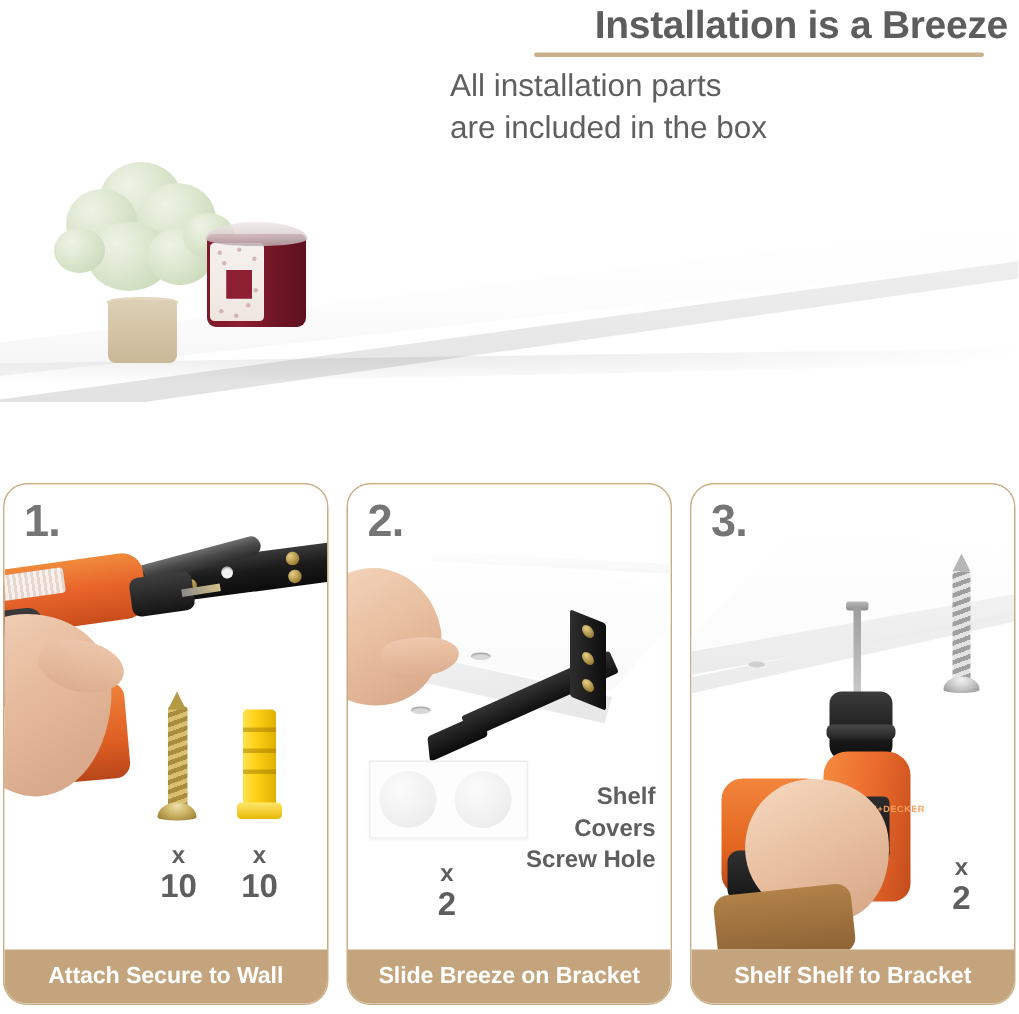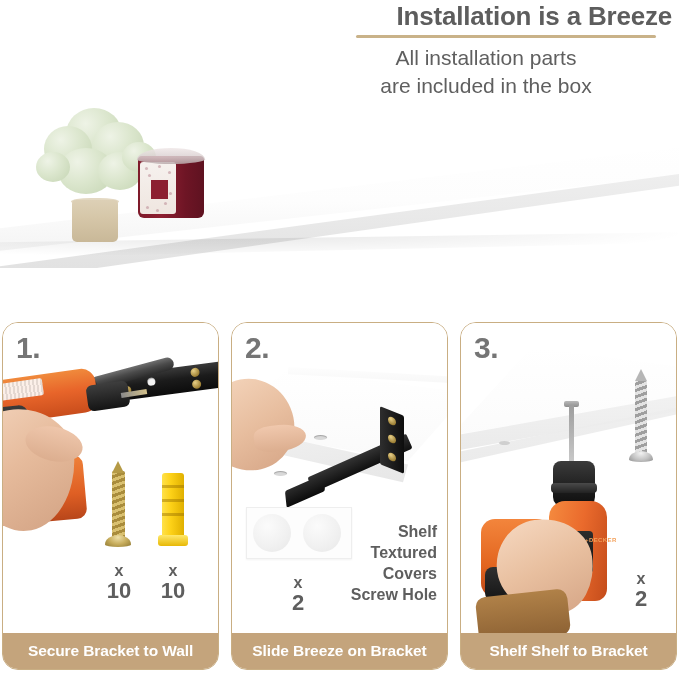--- a/index.html
+++ b/index.html
@@ -42,21 +42,21 @@
     width: 300px;
     height: 3px;
     background: #c9b289;
     border-radius: 2px;
   }
   #subtitle {
     position: absolute;
     top: 44px;
     left: 300px;
     width: 372px;
-    text-align: center;
+    text-align: left;
     font-size: 21px;
     line-height: 28px;
     color: #5f5f5f;
   }
   .sub-line { display: block; white-space: nowrap; }
 
   
   #hero {
     position: absolute;
     top: 100px;
@@ -715,21 +715,21 @@
 
     <div class="count" style="left:94px;top:238px;width:44px;">
       <span class="x">x</span>
       <span class="n">10</span>
     </div>
     <div class="count" style="left:148px;top:238px;width:44px;">
       <span class="x">x</span>
       <span class="n">10</span>
     </div>
 
-    <div class="panel-caption">Secure Bracket to Wall</div>
+    <div class="panel-caption">Attach Secure to Wall</div>
   </div>
 
   <div class="panel" id="panel-2">
     <div class="panel-number">2.</div>
 
     <div class="panel-art">
       <div id="p2-shelf-top"></div>
       <div id="p2-shelf-edge"></div>
       <div id="p2-shelf-under"></div>
       <div class="p2-hole" style="left:82px;top:112px;"></div>
@@ -747,21 +747,20 @@
       <div id="p2-finger"></div>
 
       <div id="p2-covers-card">
         <div class="cover-dot" style="left:6px;"></div>
         <div class="cover-dot" style="left:56px;"></div>
       </div>
     </div>
 
     <div id="p2-parts-text">
       <span>Shelf</span>
-      <span>Textured</span>
       <span>Covers</span>
       <span>Screw Hole</span>
     </div>
 
     <div class="count" style="left:44px;top:250px;width:44px;">
       <span class="x">x</span>
       <span class="n">2</span>
     </div>
 
     <div class="panel-caption">Slide Breeze on Bracket</div>

